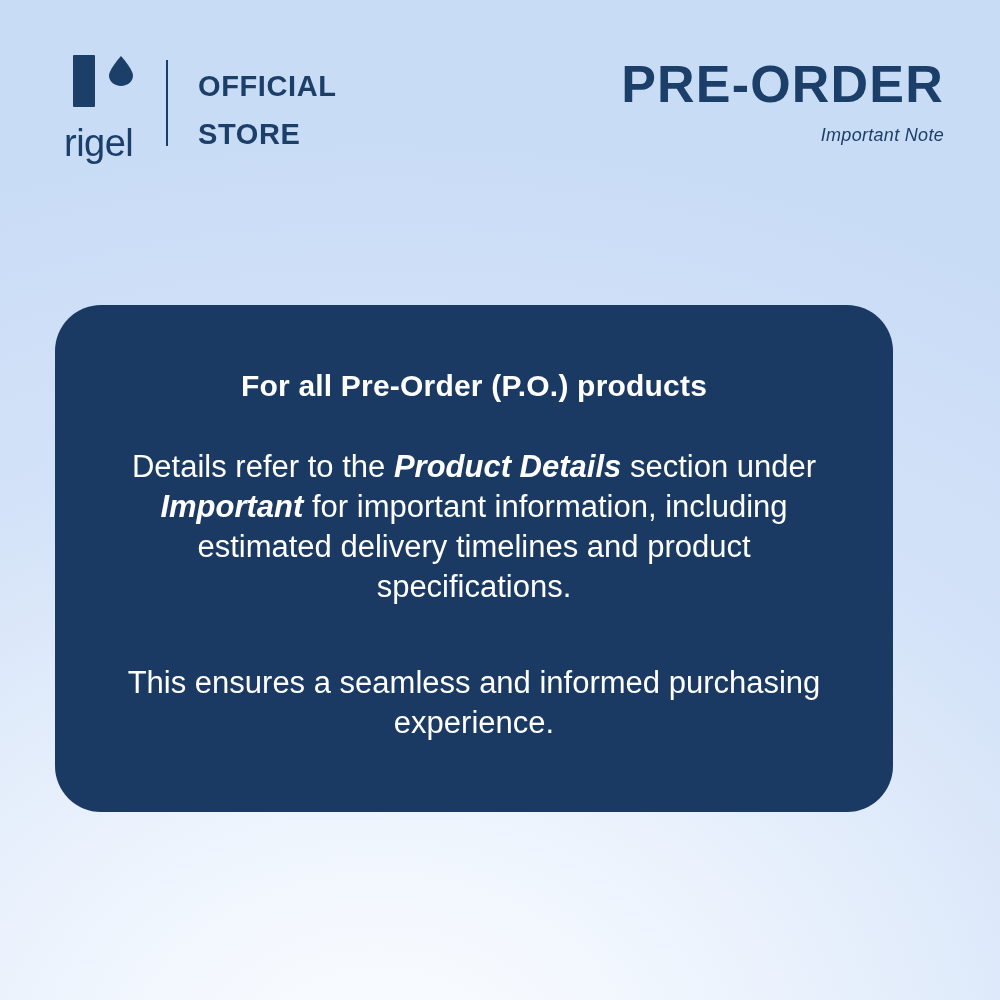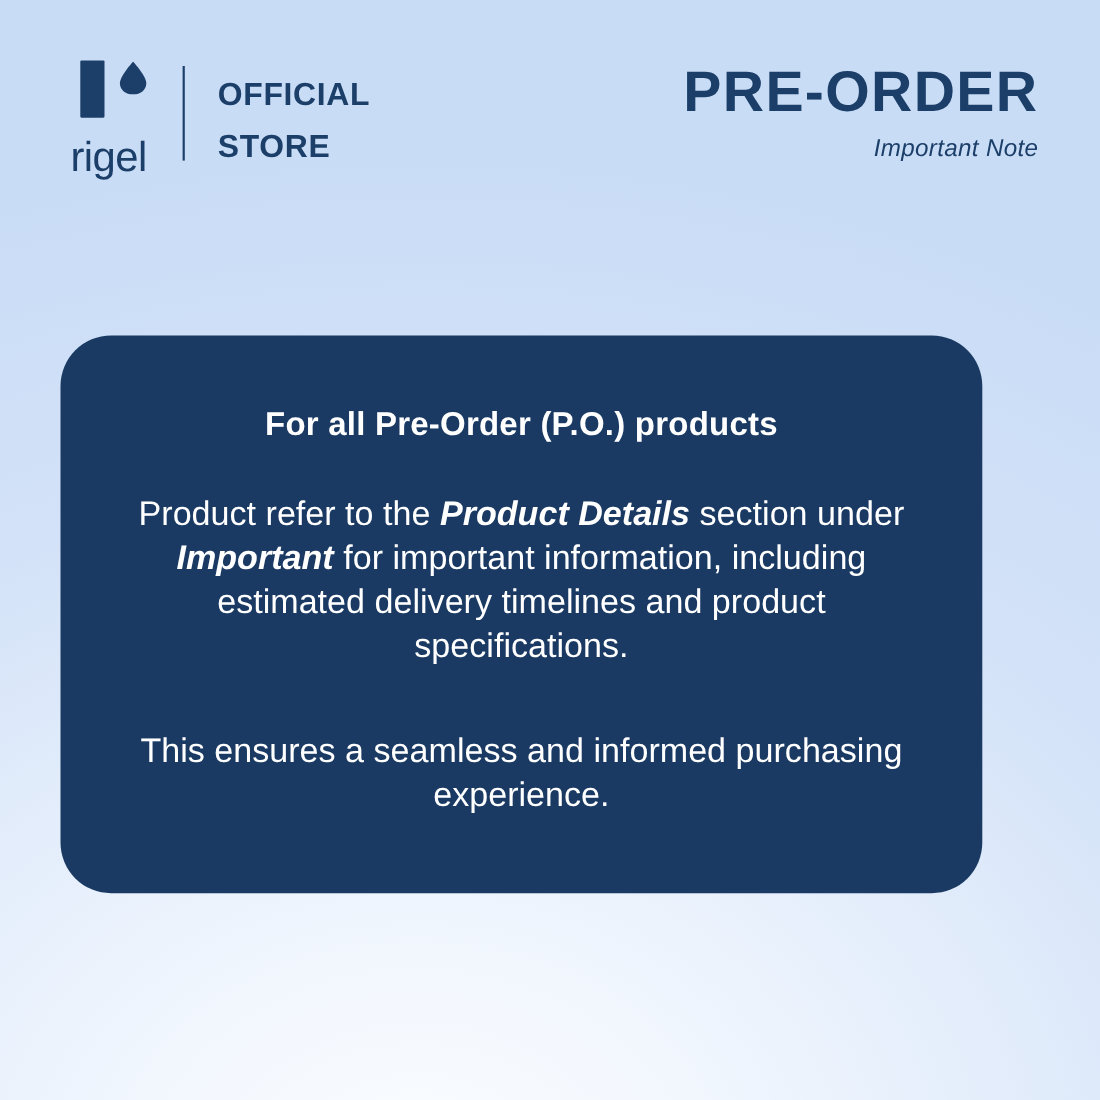--- a/index.html
+++ b/index.html
@@ -104,21 +104,21 @@
     text-align: right;
   }
   .po-title {
     font-size: 52px;
     line-height: 56px;
     font-weight: 700;
     color: #1c3f69;
     letter-spacing: 1.2px;
   }
   .po-subtitle {
-    font-size: 22px;
+    font-size: 18px;
     line-height: 26px;
     font-style: italic;
     font-weight: 400;
     color: #1c3f69;
     letter-spacing: 0.3px;
     margin-top: 10px;
   }
 
   
   .card {
@@ -188,18 +188,18 @@
     <div class="header-right">
       <div class="po-title">PRE-ORDER</div>
       <div class="po-subtitle">Important Note</div>
     </div>
   </div>
 
   <div class="card">
 
     <p class="card-heading">For all Pre-Order (P.O.) products</p>
 
-    <p class="card-para first"><span>Product refer to the </span><span class="emph">Product Details</span><span> section under </span><span class="emph">Important</span><span> for important information, including estimated delivery timelines and product specifications.</span></p>
+    <p class="card-para first"><span>Details refer to the </span><span class="emph">Product Details</span><span> section under </span><span class="emph">Important</span><span> for important information, including estimated delivery timelines and product specifications.</span></p>
 
     <p class="card-para second">This ensures a seamless and informed purchasing experience.</p>
   </div>
 
 </div>
 
 </body></html>

